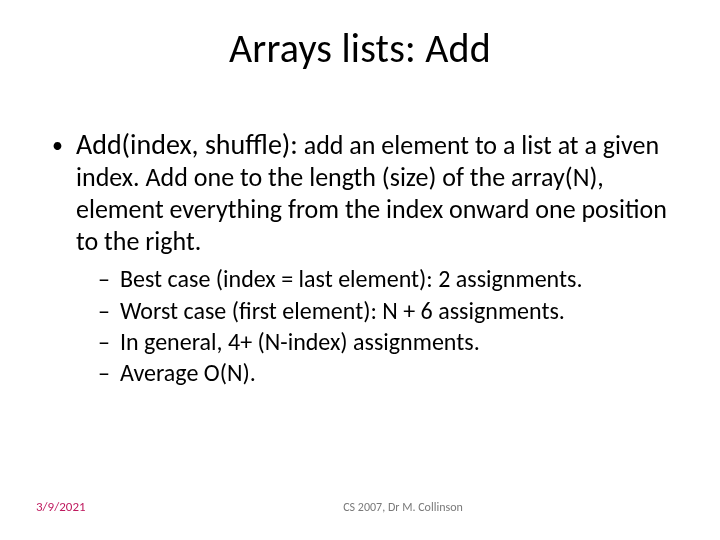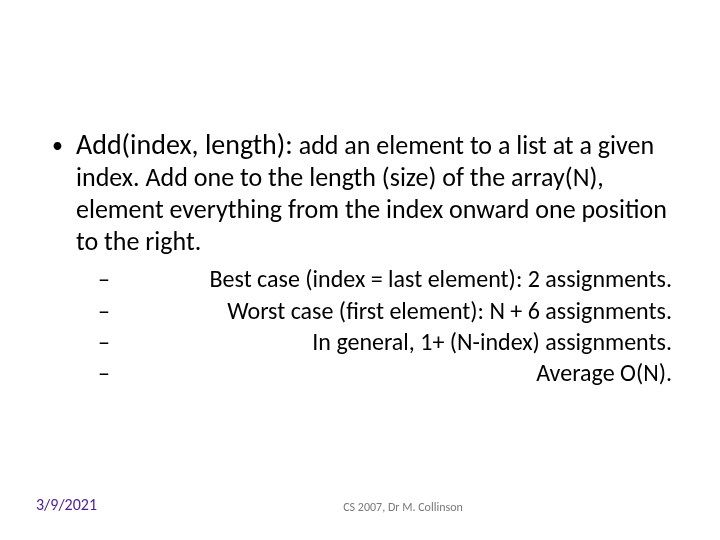--- a/index.html
+++ b/index.html
@@ -64,66 +64,66 @@
   .bullet-l2 {
     display: flex;
     margin-bottom: 0px;
   }
   .bullet-l2 .mark {
     width: 22px;
     flex: 0 0 22px;
   }
   .bullet-l2 .text {
     flex: 1;
-    text-align: right;
   }
   .footer-date {
     position: absolute;
     left: 36px;
     bottom: 26px;
-    font-size: 16px;
-    color: #4c1d95;
+    font-size: 13px;
+    color: #be185d;
   }
   .footer-center {
     position: absolute;
     bottom: 26px;
     left: 0;
     width: 720px;
     text-align: center;
     font-size: 12px;
     color: #7a7a7a;
     margin-left: 43px;
   }
 </style>
 </head>
 <body>
 
 <div class="slide">
 
+  <div class="title">Arrays lists: Add</div>
 
   <div class="body">
     <div class="bullet-l1">
       <div class="mark">•</div>
       <div class="text">
-        <span class="bold-lead">Add(index, length):</span><span> add an element to a list at a given index. Add one to the length (size) of the array(N), element everything from the index onward one position to the right.</span>
+        <span class="bold-lead">Add(index, shuffle):</span><span> add an element to a list at a given index. Add one to the length (size) of the array(N), element everything from the index onward one position to the right.</span>
       </div>
     </div>
 
     <div class="sublist">
       <div class="bullet-l2">
         <div class="mark">–</div>
         <div class="text"> Best case (index = last element): 2 assignments.</div>
       </div>
       <div class="bullet-l2">
         <div class="mark">–</div>
         <div class="text"> Worst case (first element): N + 6 assignments.</div>
       </div>
       <div class="bullet-l2">
         <div class="mark">–</div>
-        <div class="text">In general, 1+ (N-index) assignments.</div>
+        <div class="text">In general, 4+ (N-index) assignments.</div>
       </div>
       <div class="bullet-l2">
         <div class="mark">–</div>
         <div class="text">Average O(N).</div>
       </div>
     </div>
   </div>
 
   <div class="footer-date">3/9/2021</div>
   <div class="footer-center">CS 2007,  Dr M. Collinson</div>

